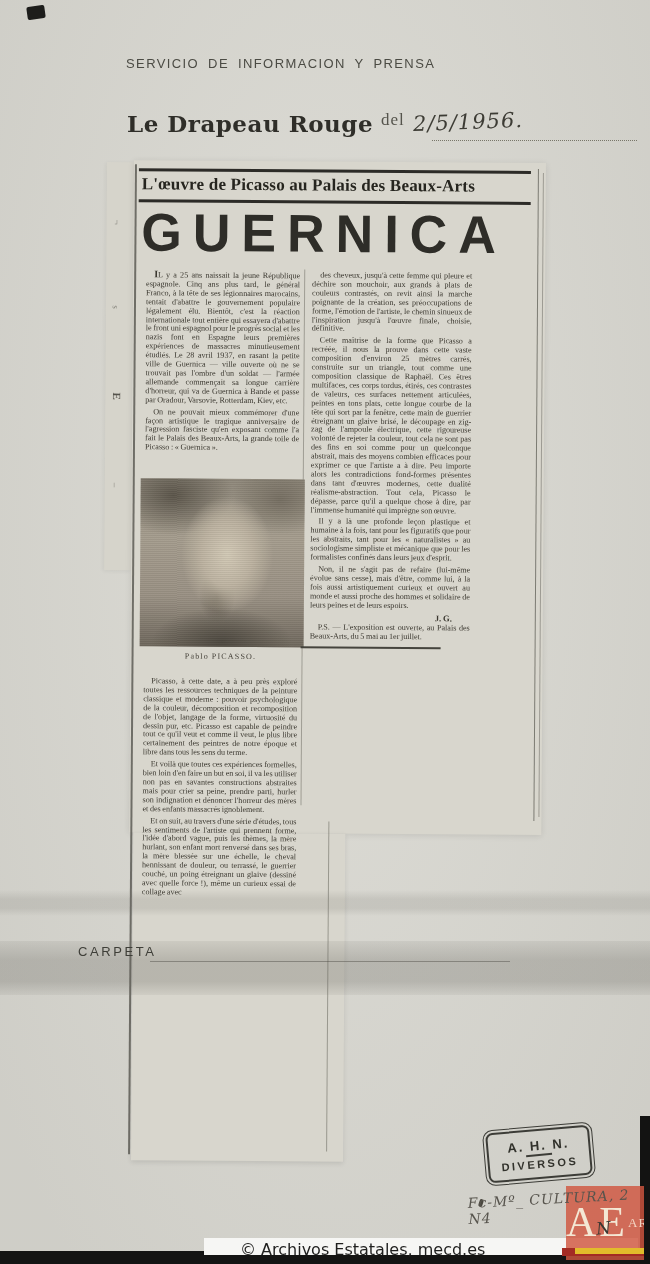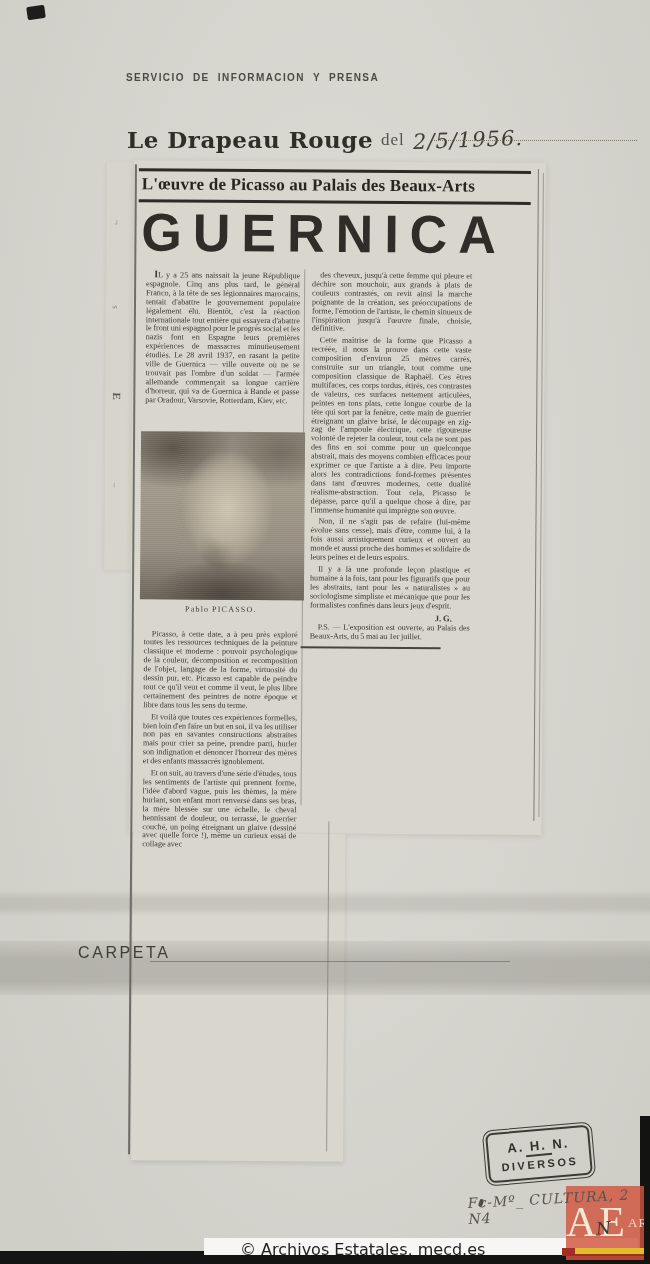--- a/index.html
+++ b/index.html
@@ -9,25 +9,25 @@
         background:radial-gradient(ellipse at 50% 40%, rgba(255,255,255,0.10), rgba(0,0,0,0.05) 90%);
         pointer-events:none;}
   .abs{position:absolute;}
 
   
   .corner-mark{left:27px;top:6px;width:18px;height:13px;background:#1d1d1b;border-radius:2px;transform:rotate(-8deg);}
 
   
   .emb1{left:84px;top:35px;font-family:"Liberation Sans",sans-serif;font-size:12.5px;letter-spacing:1.9px;
         word-spacing:5px;color:#43433c;font-weight:500;}
-  .emb2{left:126px;top:72px;font-family:"Liberation Sans",sans-serif;font-size:10px;letter-spacing:1.4px;
-        word-spacing:4px;color:#4b4b44;font-weight:bold;}
-
-  
-  .pubrow{left:127px;top:110px;display:flex;align-items:center;gap:8px;margin-top:16px;}
+  .emb2{left:126px;top:56px;font-family:"Liberation Sans",sans-serif;font-size:13px;letter-spacing:1.4px;
+        word-spacing:4px;color:#4b4b44;}
+
+  
+  .pubrow{left:127px;top:110px;display:flex;align-items:flex-start;gap:8px;}
   .pubname{font-family:"DejaVu Serif",serif;font-weight:bold;font-size:23px;color:#2f2e29;letter-spacing:0.5px;}
   .pubdel{font-size:17px;color:#55544c;letter-spacing:1px;}
   .pubdate{font-family:"DejaVu Serif",serif;font-style:italic;font-size:21px;color:#3d3c35;
            transform:rotate(-2deg);letter-spacing:1px;}
   .dotline{left:432px;top:139px;width:205px;border-bottom:1.5px dotted #787669;height:1px;}
 
   
   .clipping{left:107px;top:160px;width:438px;height:1004px;transform:rotate(0.4deg);transform-origin:top left;}
   .margin-strip{position:absolute;left:0;top:2px;width:27px;height:408px;background:#d6d4cb;
         box-shadow:-1px 1px 4px rgba(0,0,0,0.06);}
@@ -69,21 +69,21 @@
 
   .sig{text-align:right;padding-right:18px;font-weight:bold;font-size:8.6px;margin:2px 0 2px 0;}
   .end-rule{width:140px;height:2px;background:#45443d;margin:5px 0 0 -9px;}
 
   
   .band1{left:0;top:890px;width:650px;height:26px;pointer-events:none;
       background:linear-gradient(180deg, rgba(105,103,96,0) 0%, rgba(105,103,96,0.16) 35%, rgba(105,103,96,0.16) 70%, rgba(105,103,96,0) 100%);}
   .band2{left:0;top:941px;width:650px;height:54px;pointer-events:none;
       background:linear-gradient(180deg, rgba(102,100,93,0.10) 0%, rgba(96,94,87,0.27) 35%, rgba(96,94,87,0.27) 75%, rgba(102,100,93,0.08) 100%);}
 
-  .carpeta{left:78px;top:944px;font-family:"Liberation Sans",sans-serif;font-size:16px;letter-spacing:2.6px;
+  .carpeta{left:78px;top:944px;font-family:"Liberation Sans",sans-serif;font-size:13px;letter-spacing:2.6px;
       color:#3e3e38;z-index:5;}
   .carpeta-line{left:150px;top:961px;width:360px;height:1px;background:rgba(75,73,66,0.45);z-index:5;}
 
   
   .bar-bottom{left:0;top:1251px;width:650px;height:13px;background:#141413;}
   .bar-right{left:640px;top:1116px;width:10px;height:148px;background:#131312;}
 
   
   .footer-strip{left:204px;top:1238px;width:434px;height:17px;background:#f6f6f4;z-index:6;}
   .footer-strip span{position:absolute;left:36px;top:2px;font-family:"DejaVu Sans",sans-serif;font-size:16px;
@@ -147,32 +147,33 @@
     <div class="divider"></div>
     <div class="edge-lowR"></div>
 
     <div class="rule-top"></div>
     <div class="kicker">L'œuvre de Picasso au Palais des Beaux-Arts</div>
     <div class="rule-mid"></div>
     <div class="headline">GUERNICA</div>
 
     <div class="col col1">
       <p class="firstpara">IL y a 25 ans naissait la jeune République espagnole. Cinq ans plus tard, le général Franco, à la tête de ses légionnaires marocains, tentait d'abattre le gouvernement populaire légalement élu. Bientôt, c'est la réaction internationale tout entière qui essayera d'abattre le front uni espagnol pour le progrès social et les nazis font en Espagne leurs premières expériences de massacres minutieusement étudiés. Le 28 avril 1937, en rasant la petite ville de Guernica — ville ouverte où ne se trouvait pas l'ombre d'un soldat — l'armée allemande commençait sa longue carrière d'horreur, qui va de Guernica à Bande et passe par Oradour, Varsovie, Rotterdam, Kiev, etc.</p>
+      <p>On ne pouvait mieux commémorer d'une façon artistique le tragique anniversaire de l'agression fasciste qu'en exposant comme l'a fait le Palais des Beaux-Arts, la grande toile de Picasso : « Guernica ».</p>
       <div class="photo"></div>
       <div class="caption">Pablo PICASSO.</div>
       <p>Picasso, à cette date, a à peu près exploré toutes les ressources techniques de la peinture classique et moderne : pouvoir psychologique de la couleur, décomposition et recomposition de l'objet, langage de la forme, virtuosité du dessin pur, etc. Picasso est capable de peindre tout ce qu'il veut et comme il veut, le plus libre certainement des peintres de notre époque et libre dans tous les sens du terme.</p>
       <p>Et voilà que toutes ces expériences formelles, bien loin d'en faire un but en soi, il va les utiliser non pas en savantes constructions abstraites mais pour crier sa peine, prendre parti, hurler son indignation et dénoncer l'horreur des mères et des enfants massacrés ignoblement.</p>
       <p>Et on suit, au travers d'une série d'études, tous les sentiments de l'artiste qui prennent forme, l'idée d'abord vague, puis les thèmes, la mère hurlant, son enfant mort renversé dans ses bras, la mère blessée sur une échelle, le cheval hennissant de douleur, ou terrassé, le guerrier couché, un poing étreignant un glaive (dessiné avec quelle force !), même un curieux essai de collage avec</p>
     </div>
 
     <div class="col col2">
       <p>des cheveux, jusqu'à cette femme qui pleure et déchire son mouchoir, aux grands à plats de couleurs contrastés, on revit ainsi la marche poignante de la création, ses préoccupations de forme, l'émotion de l'artiste, le chemin sinueux de l'inspiration jusqu'à l'œuvre finale, choisie, définitive.</p>
       <p>Cette maîtrise de la forme que Picasso a recréée, il nous la prouve dans cette vaste composition d'environ 25 mètres carrés, construite sur un triangle, tout comme une composition classique de Raphaël. Ces êtres multifaces, ces corps tordus, étirés, ces contrastes de valeurs, ces surfaces nettement articulées, peintes en tons plats, cette longue courbe de la tête qui sort par la fenêtre, cette main de guerrier étreignant un glaive brisé, le découpage en zig-zag de l'ampoule électrique, cette rigoureuse volonté de rejeter la couleur, tout cela ne sont pas des fins en soi comme pour un quelconque abstrait, mais des moyens combien efficaces pour exprimer ce que l'artiste a à dire. Peu importe alors les contradictions fond-formes présentes dans tant d'œuvres modernes, cette dualité réalisme-abstraction. Tout cela, Picasso le dépasse, parce qu'il a quelque chose à dire, par l'immense humanité qui imprègne son œuvre.</p>
+      <p>Il y a là une profonde leçon plastique et humaine à la fois, tant pour les figuratifs que pour les abstraits, tant pour les « naturalistes » au sociologisme simpliste et mécanique que pour les formalistes confinés dans leurs jeux d'esprit.</p>
       <p>Non, il ne s'agit pas de refaire (lui-même évolue sans cesse), mais d'être, comme lui, à la fois aussi artistiquement curieux et ouvert au monde et aussi proche des hommes et solidaire de leurs peines et de leurs espoirs.</p>
-      <p>Il y a là une profonde leçon plastique et humaine à la fois, tant pour les figuratifs que pour les abstraits, tant pour les « naturalistes » au sociologisme simpliste et mécanique que pour les formalistes confinés dans leurs jeux d'esprit.</p>
       <div class="sig">J. G.</div>
       <p>P.S. — L'exposition est ouverte, au Palais des Beaux-Arts, du 5 mai au 1er juillet.</p>
       <div class="end-rule"></div>
     </div>
   </div>
 
   <div class="abs band1"></div>
   <div class="abs band2"></div>
 
   <div class="abs carpeta">CARPETA</div>

